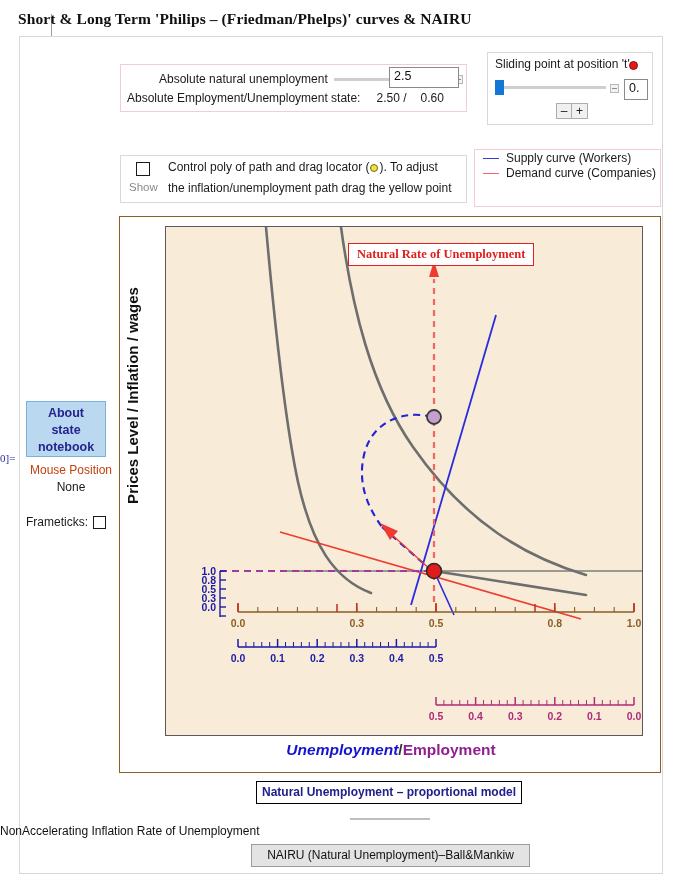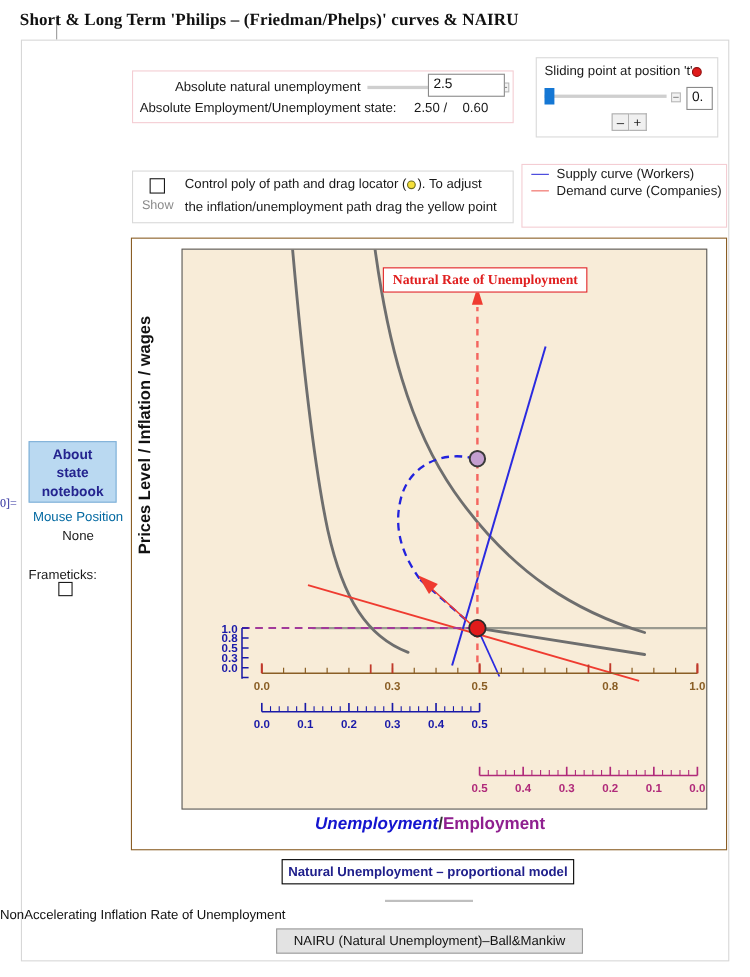--- a/index.html
+++ b/index.html
@@ -249,32 +249,32 @@
     font-size: 12.5px;
     font-weight: bold;
     text-align: center;
     line-height: 17px;
     padding-top: 3px;
     margin-top: 13px;
   }
   .mouse-pos-label {
     position: absolute; left: 26px; top: 463px;
     width: 90px; text-align: center;
-    font-size: 12px; color: #0369a1;
+    font-size: 12px; color: #c2410c;
     white-space: nowrap;
   }
   .mouse-pos-value {
     position: absolute; left: 26px; top: 480px;
     width: 90px; text-align: center;
     font-size: 12px; color: #1a1a1a;
   }
   .frameticks-row {
     position: absolute; left: 26px; top: 515px;
     display: flex; align-items: center;
-    font-size: 12px; color: #1a1a1a; flex-direction: column;
+    font-size: 12px; color: #1a1a1a;
   }
   .frameticks-box {
     width: 13px; height: 13px;
     border: 1.5px solid #1a1a1a;
     background: #ffffff;
     margin-left: 5px;
   }
 
   
   .plot-outer {

